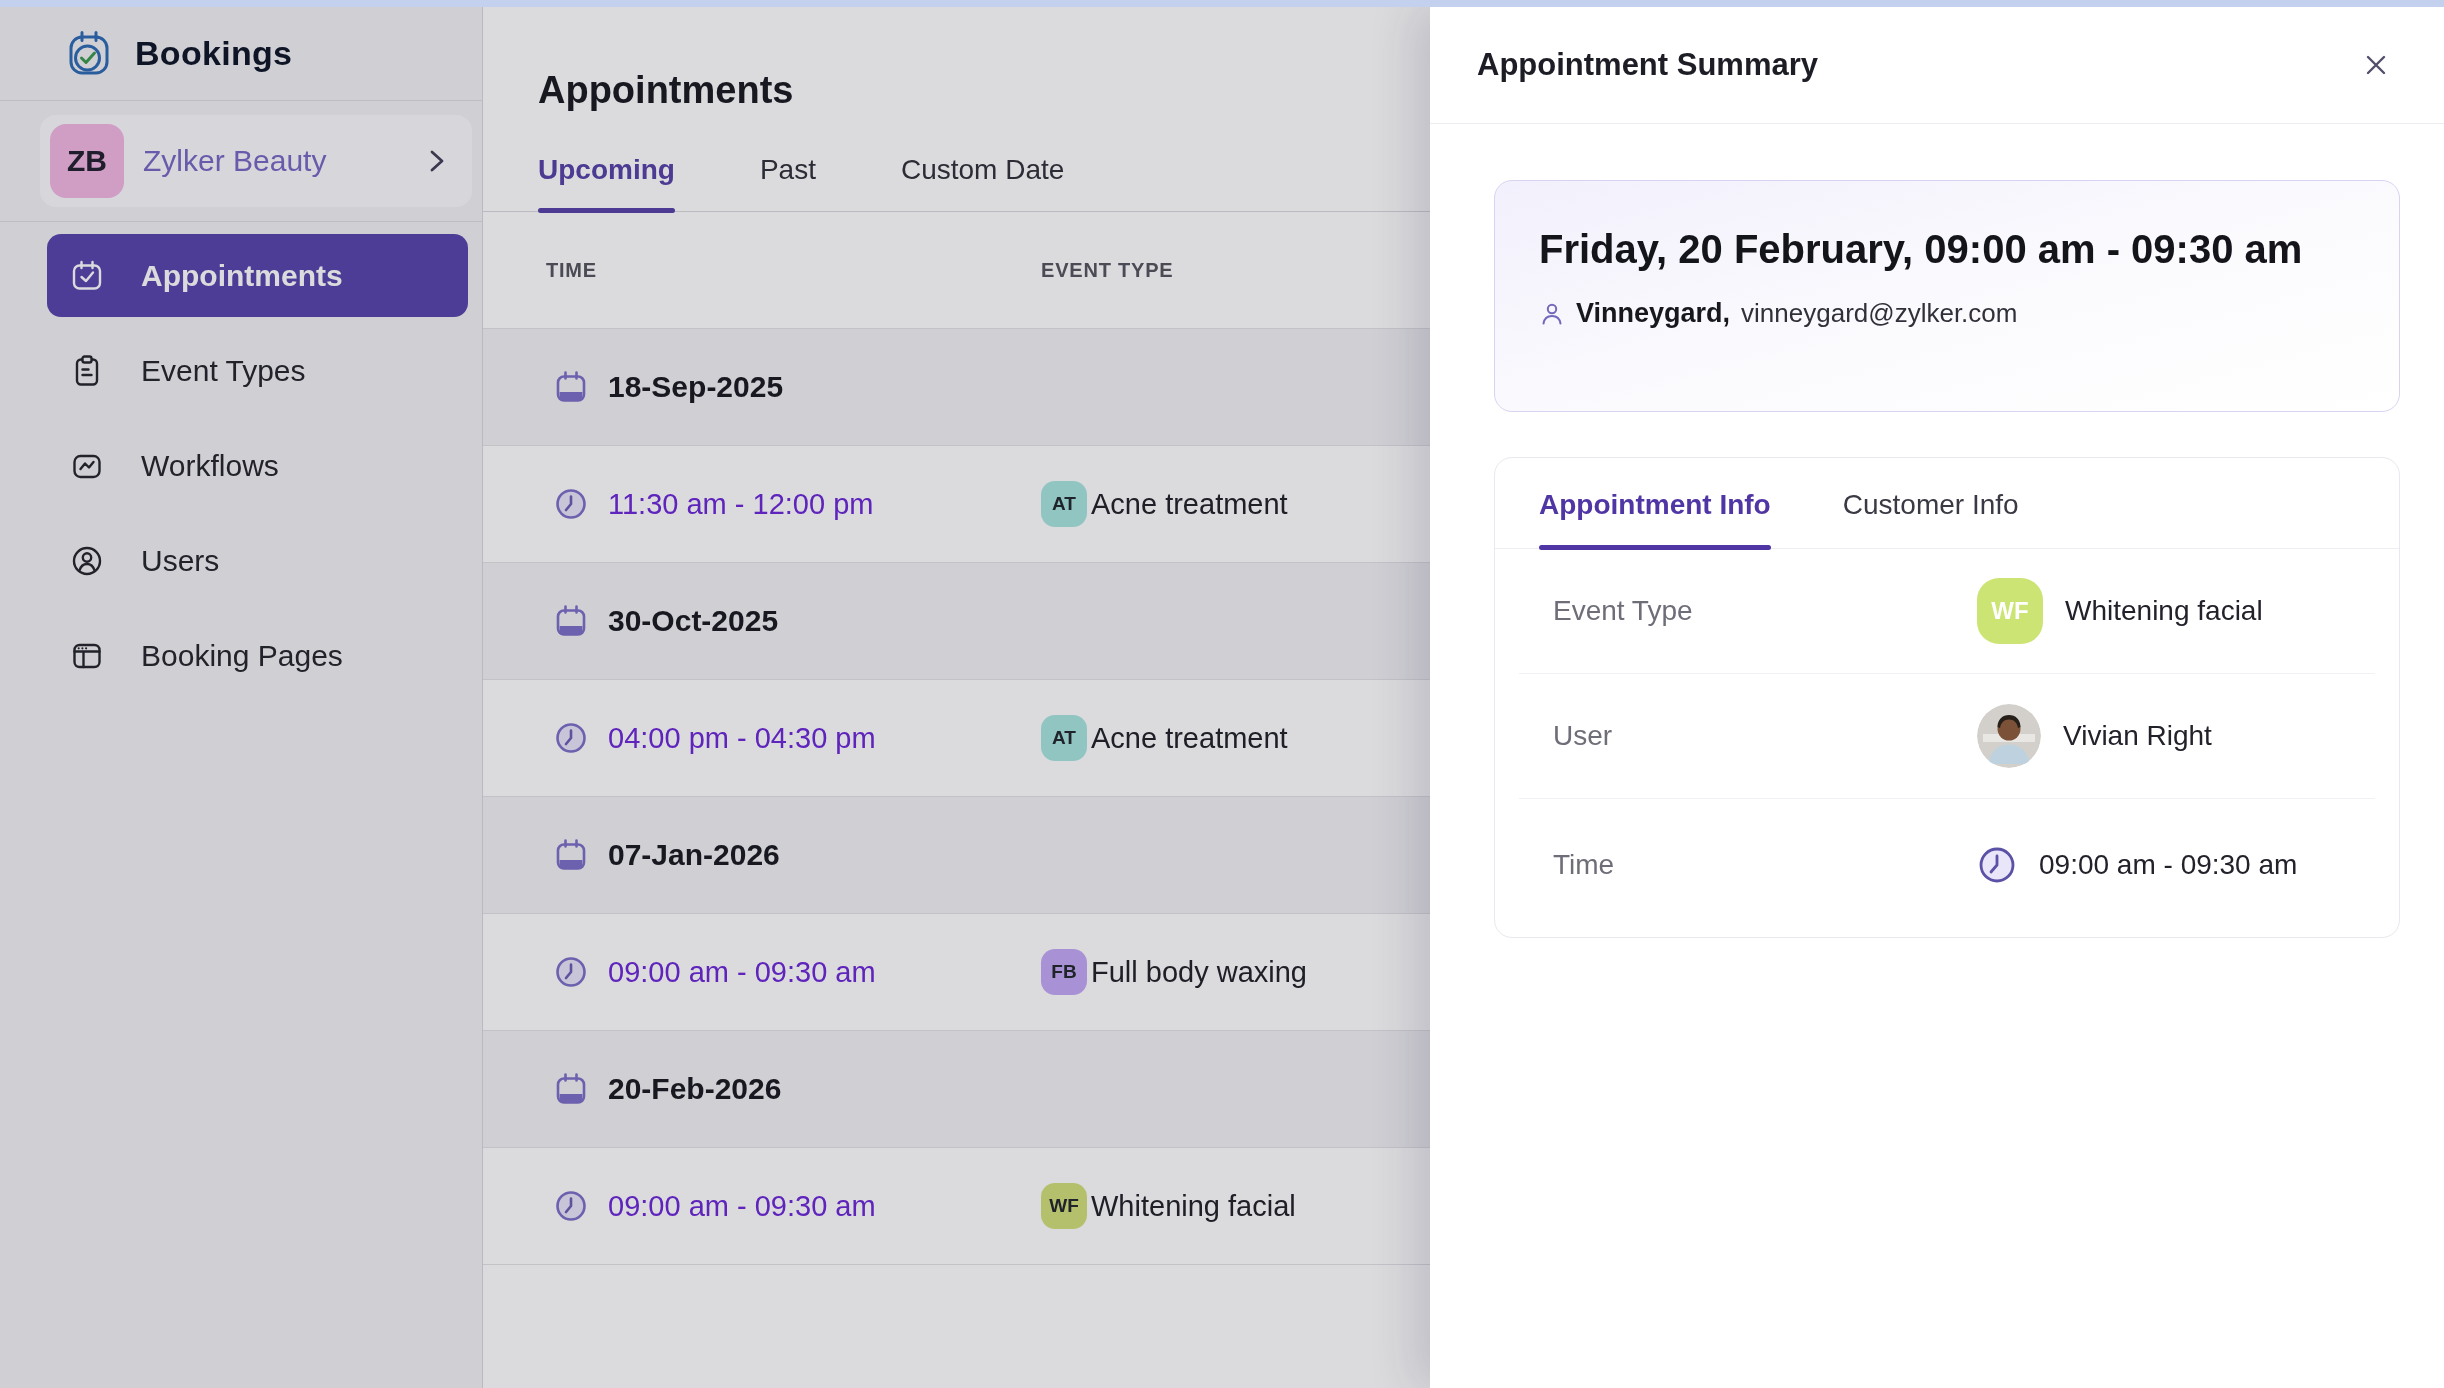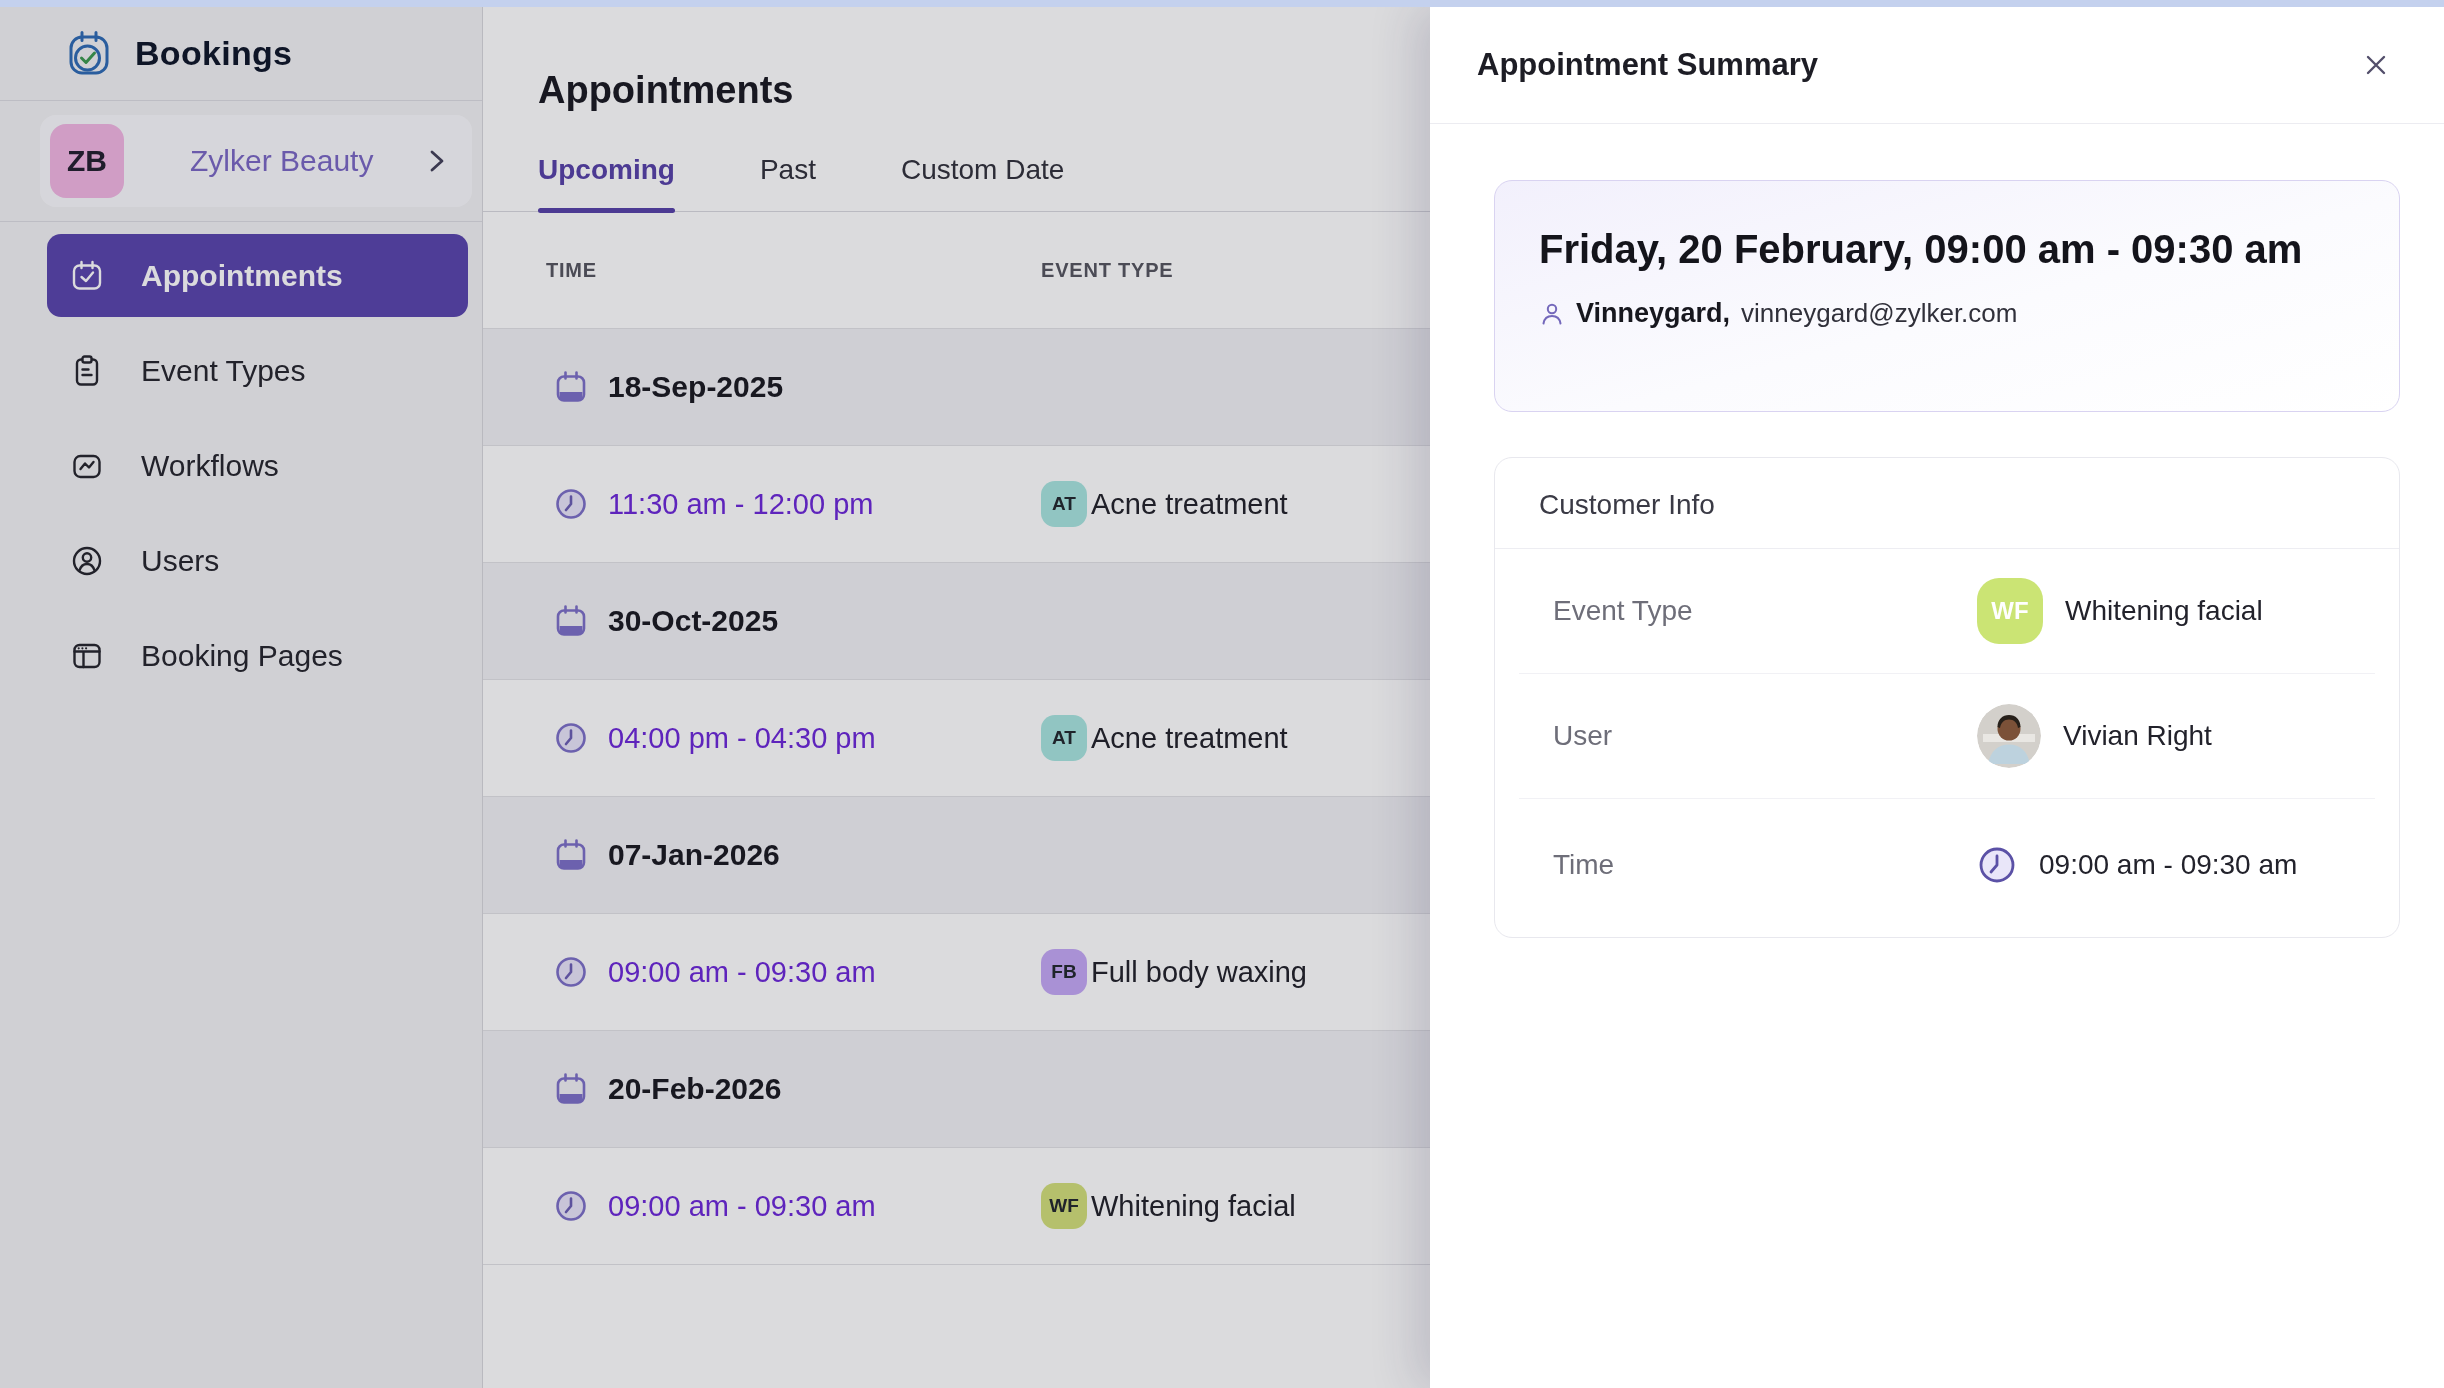--- a/index.html
+++ b/index.html
@@ -19,21 +19,21 @@
   .app { position: absolute; left:0; top:7px; right:0; bottom:0; display:flex; }
 
   
   .sidebar { width: 483px; flex-shrink:0; background:#f3f3f5;
     border-right: 1px solid #d8d8dc; }
   .logo-row { height: 93px; display:flex; align-items:center; padding-left:64px; gap:21px; }
   .logo-title { font-size:34px; font-weight:600; color:#0f172a; letter-spacing:.3px; }
   .ws-row { border-top:1px solid #dcdce2; border-bottom:1px solid #dcdce2;
     padding:14px 0 14px 40px; }
   .ws-card { width:432px; height:92px; border-radius:16px; background:#fafafd;
-    display:flex; align-items:center; padding-left:10px; cursor:pointer;gap:47px; }
+    display:flex; align-items:center; padding-left:10px; cursor:pointer; }
   .ws-avatar { width:74px; height:74px; border-radius:16px; background:#f2b7e3;
     color:#242030; font-size:30px; font-weight:700;
     display:flex; align-items:center; justify-content:center; }
   .ws-name { margin-left:19px; font-size:30px; font-weight:500; color:#7b68c5; }
   .ws-chevron { margin-left:auto; margin-right:26px; display:flex; }
   .nav { padding:12px 0 0 47px; }
   .nav-item { width:421px; height:83px; border-radius:14px; display:flex;
     align-items:center; padding-left:23px; margin-bottom:12px;
     color:#26262e; font-size:30px; font-weight:500; cursor:pointer; }
   .nav-item.active { background:#5a46ad; color:#ffffff; font-weight:600; }
@@ -312,20 +312,21 @@
             <path d="M4.5 22.5c.8-5 4.2-7.5 8.5-7.5s7.7 2.5 8.5 7.5"></path>
           </svg>
         </span>
         <span class="c1-name">Vinneygard,</span>
         <span class="c1-email">vinneygard@zylker.com</span>
       </div>
     </div>
 
     <div class="card2">
       <div class="ptabs">
+        <div class="ptab active">Appointment Info</div>
         <div class="ptab">Customer Info</div>
       </div>
 
       <div class="prow">
         <span class="p-label">Event Type</span>
         <span class="p-value">
           <span class="wf-badge" style="background: rgb(203, 228, 116);">WF</span>
           <span>Whitening facial</span>
         </span>
       </div>

